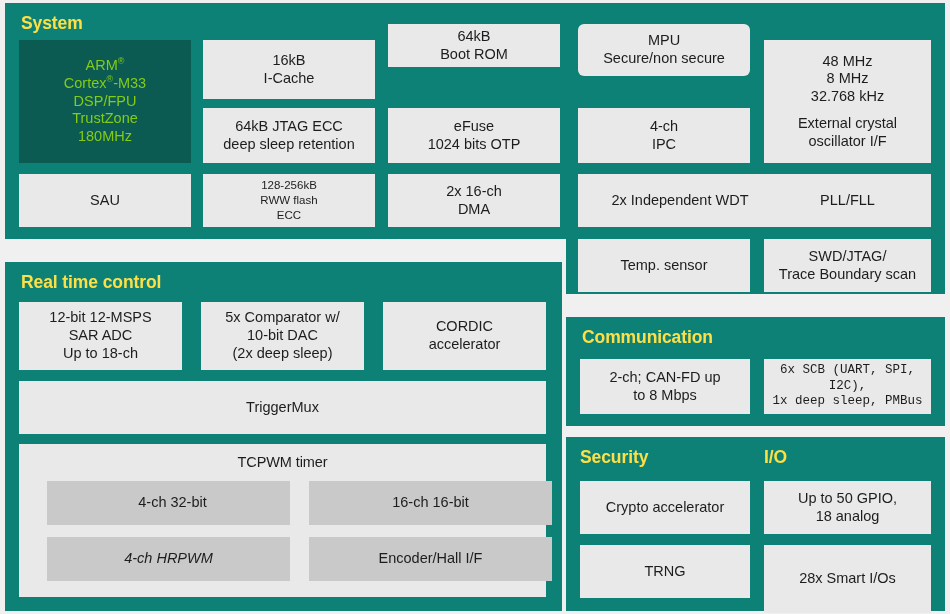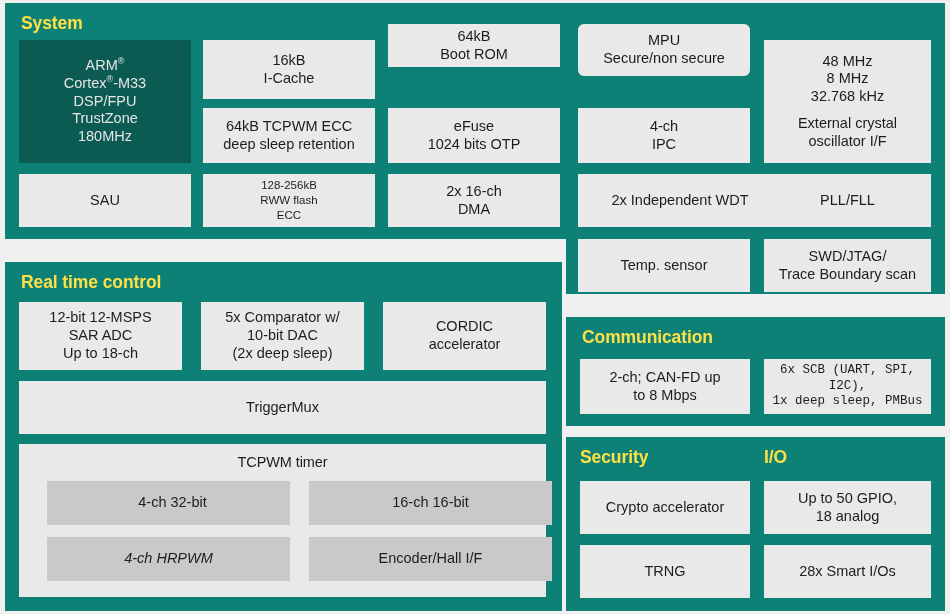--- a/index.html
+++ b/index.html
@@ -36,21 +36,21 @@
     align-items: center;
     justify-content: center;
     text-align: center;
     line-height: 1.22;
     font-size: 14.5px;
     box-sizing: border-box;
     padding: 2px 4px;
   }
   .blk.dark {
     background: #0b5b52;
-    color: #e5e5e5;
+    color: #84cc16;
   }
   .blk.inner {
     background: #c9c9c9;
   }
   .blk.small {
     font-size: 11.5px;
     line-height: 1.3;
   }
   .blk.tiny {
     font-size: 12.5px;
@@ -91,21 +91,21 @@
   </div>
 
   <div class="blk" style="left:203px; top:40px; width:172px; height:59px;">
     <div>
       <span class="ln">16kB</span>
       <span class="ln">I-Cache</span>
     </div>
   </div>
   <div class="blk" style="left:203px; top:108px; width:172px; height:55px;">
     <div>
-      <span class="ln">64kB TCPWM ECC</span>
+      <span class="ln">64kB JTAG ECC</span>
       <span class="ln">deep sleep retention</span>
     </div>
   </div>
   <div class="blk small" style="left:203px; top:174px; width:172px; height:53px;justify-content:center;">
     <div>
       <span class="ln">128-256kB</span>
       <span class="ln">RWW flash</span>
       <span class="ln">ECC</span>
     </div>
   </div>
@@ -257,19 +257,19 @@
     <div>
         <span class="ln">TRNG</span>
       </div>
   </div>
   <div class="blk" style="left:764px; top:481px; width:167px; height:53px;">
     <div>
       <span class="ln">Up to 50 GPIO,</span>
       <span class="ln">18 analog</span>
     </div>
   </div>
-  <div class="blk" style="left:764px; top:545px; width:167px; height:53px;">
+  <div class="blk" style="left:764px; top:545px; width:167px; height:68px;">
     <div>
         <span class="ln">28x Smart I/Os</span>
       </div>
   </div>
 
 </div>
 
 </body></html>

